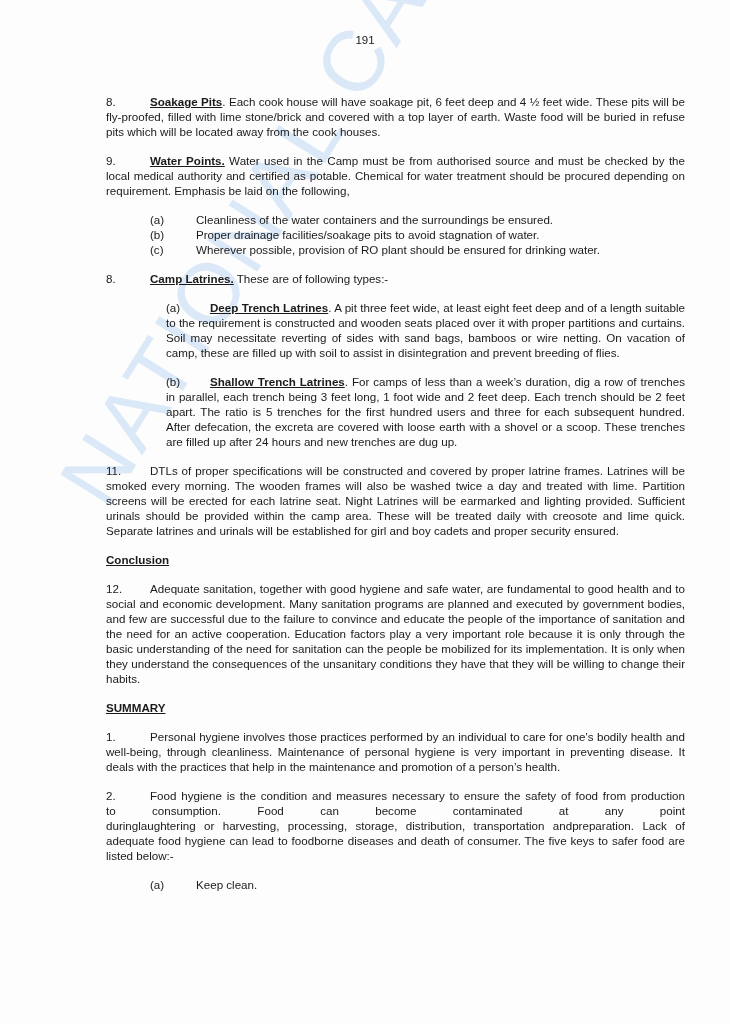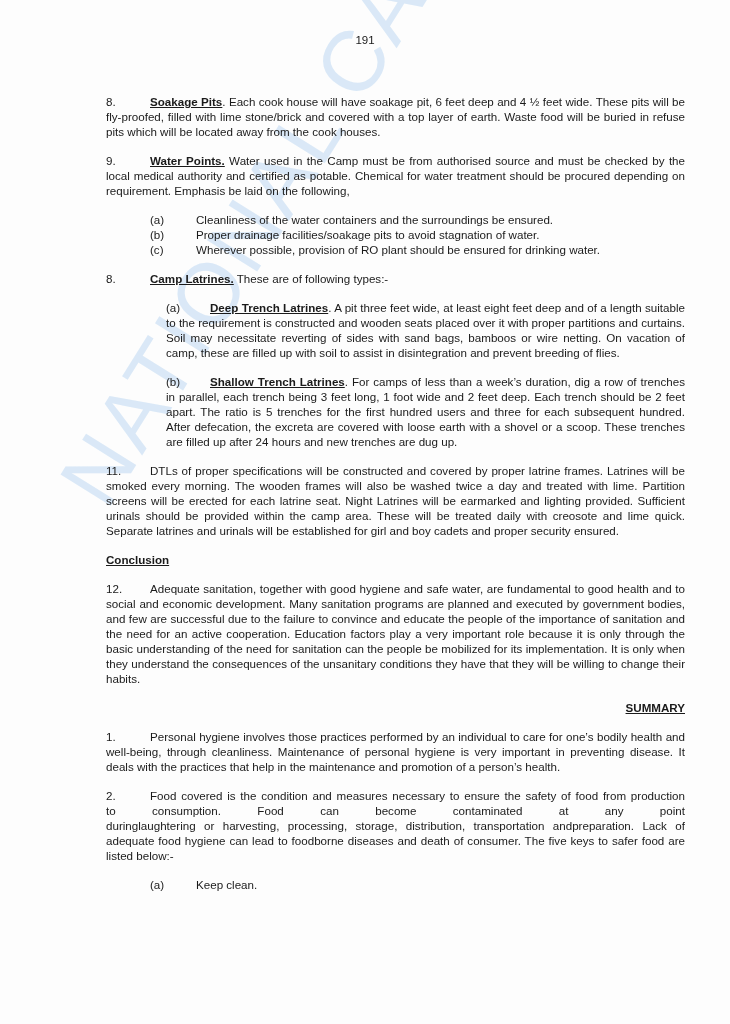--- a/index.html
+++ b/index.html
@@ -14,21 +14,21 @@
   .content { position: absolute; left: 106px; top: 94px; width: 579px; font-size: 11.6px; line-height: 15px; }
   p { margin: 0 0 14px 0; text-align: justify; }
   .num { display: inline-block; width: 44px; }
   .num12 { display: inline-block; width: 44px; }
   .u { text-decoration: underline; font-weight: bold; }
   .b { font-weight: bold; }
   .sublist { margin: 0 0 14px 44px; }
   .sublist .row { display: flex; }
   .sublist .lbl { width: 46px; flex: none; }
   .indent { margin-left: 60px; }
-  .center { text-align: right; }
+  .center { text-align: left; }
   .spread { text-align: justify; text-align-last: justify; }
 </style>
 </head>
 <body>
 
 <div class="page">
   <div class="watermark">NATIONAL CADET CORPS 2019</div>
   <div class="pageno">191</div>
 
   <div class="content">
@@ -63,21 +63,21 @@
 
     <p><span class="u">Conclusion</span></p>
 
     <p><span class="num12">12.</span><span>Adequate sanitation, together with good hygiene and safe water, are fundamental to good health and to social and economic development. Many sanitation programs are planned and executed by government bodies, and few are successful due to the failure to convince and educate the people of the importance of sanitation and the need for an active cooperation. Education factors play a very important role because it is only through the basic understanding of the need for sanitation can the people be mobilized for its implementation. It is only when they understand the consequences of the unsanitary conditions they have that they will be willing to change their habits.</span></p>
 
     <p class="center"><span class="u">SUMMARY</span></p>
 
     <p><span class="num">1.</span><span>Personal hygiene involves those practices performed by an individual to care for one’s bodily health and well-being, through cleanliness.   Maintenance of personal hygiene is very important in preventing disease.  It deals with the practices that help in the maintenance and promotion of a person’s health.</span></p>
 
     <div style="margin-bottom:14px">
-      <div class="spread"><span class="num">2.</span><span>Food covered is the condition and measures necessary to ensure the safety of food from production</span></div>
+      <div class="spread"><span class="num">2.</span><span>Food hygiene is the condition and measures necessary to ensure the safety of food from production</span></div>
       <div class="spread">to consumption. Food can become contaminated at any point</div>
       <div style="text-align:justify">duringlaughtering or harvesting, processing, storage, distribution, transportation andpreparation.  Lack of adequate food hygiene can lead to foodborne diseases and death of consumer. The five keys to safer food are listed below:-</div>
     </div>
 
     <div class="sublist">
       <div class="row">
           <span class="lbl">(a)</span>
           <span>Keep clean.</span>
         </div>
     </div>

